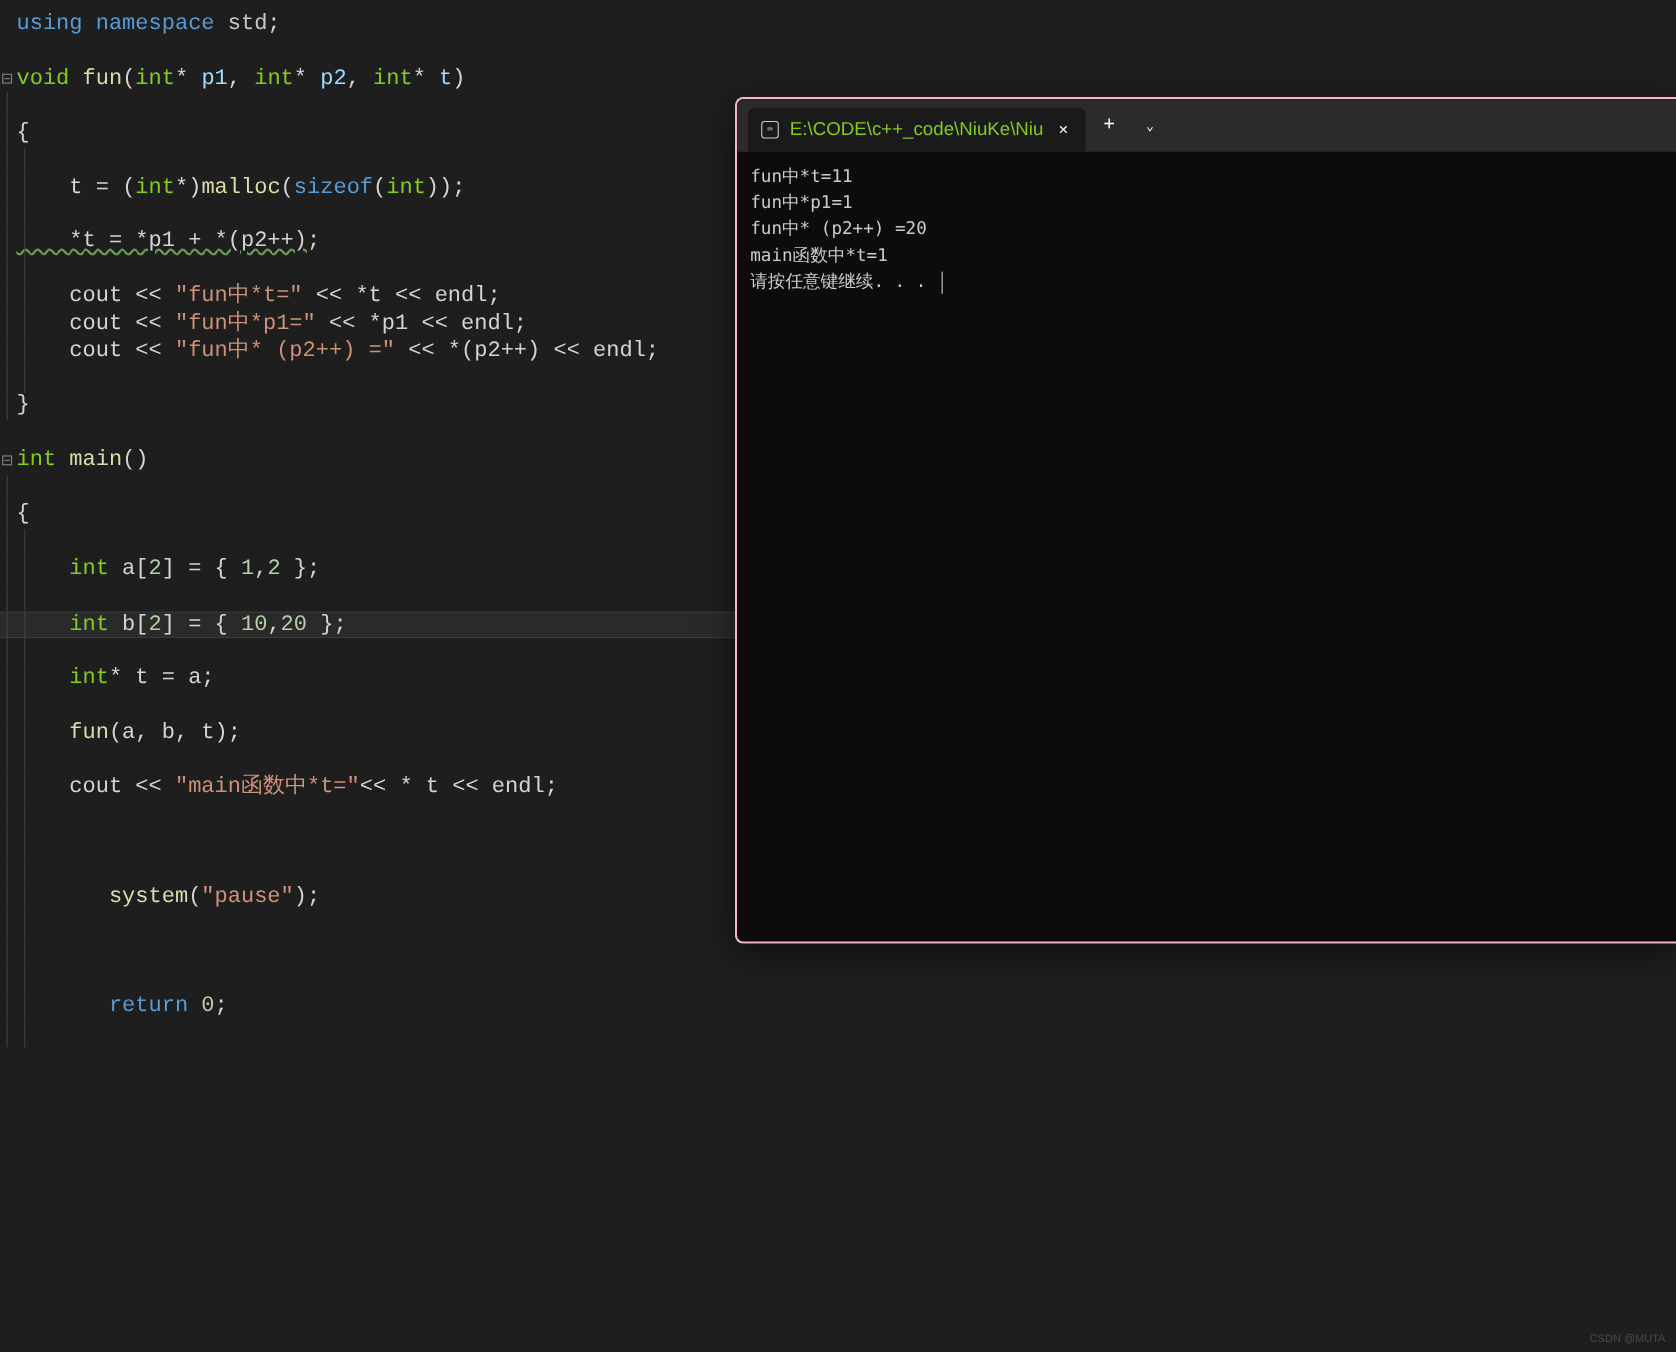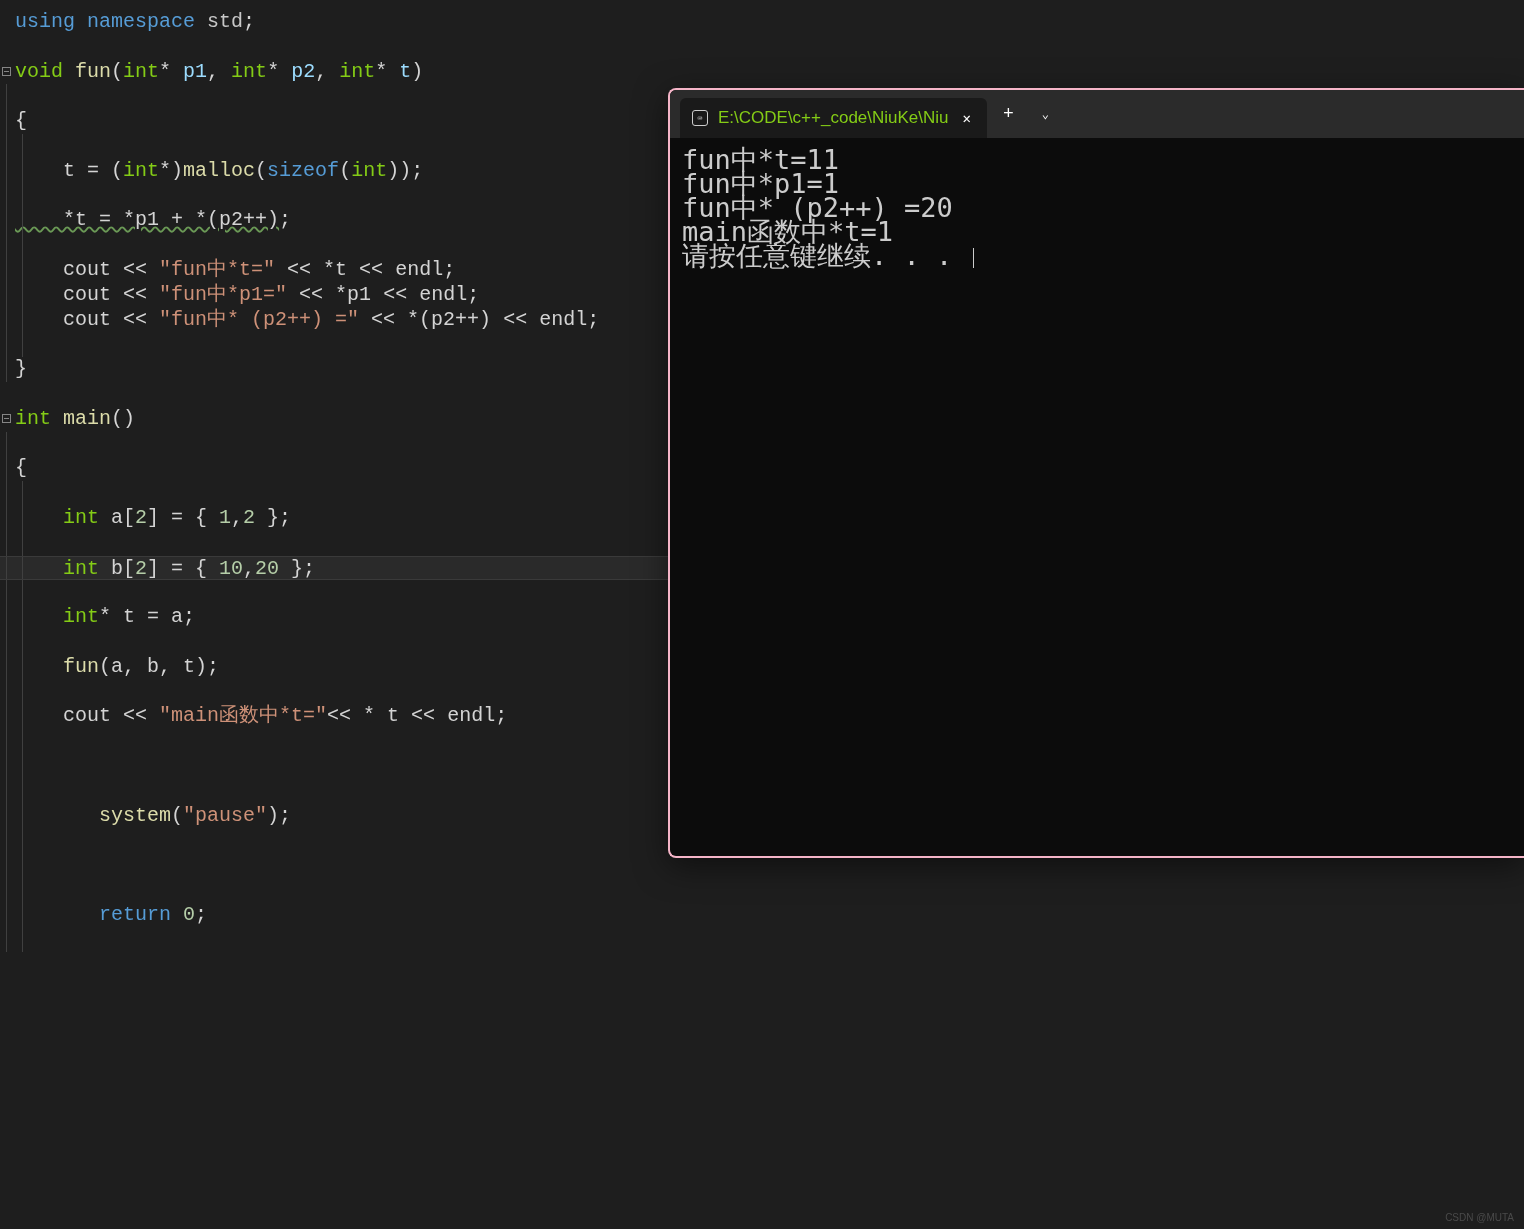--- a/index.html
+++ b/index.html
@@ -148,21 +148,21 @@
     }
     .terminal-dropdown {
       color: #ffffff;
       font-size: 12px;
       padding: 0 12px;
       cursor: pointer;
     }
     .terminal-content {
       padding: 10px 12px;
       font-family: Consolas, 'NSimSun', monospace;
-      font-size: 27px;
+      font-size: 16px;
       line-height: 24px;
       color: #cccccc;
     }
     .terminal-content div {
       white-space: pre;
     }
     .cursor {
       display: inline-block;
       width: 1px;
       height: 20px;

